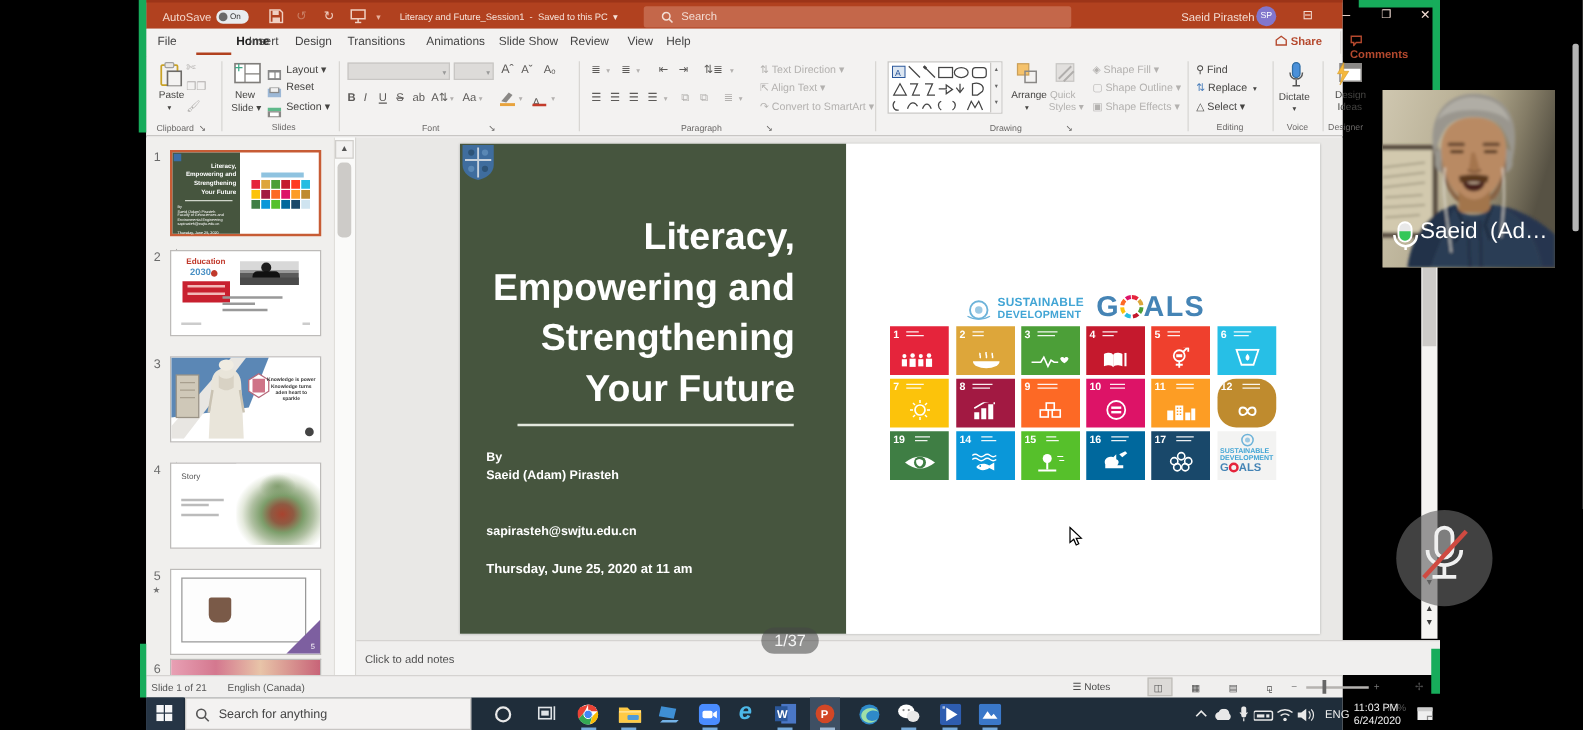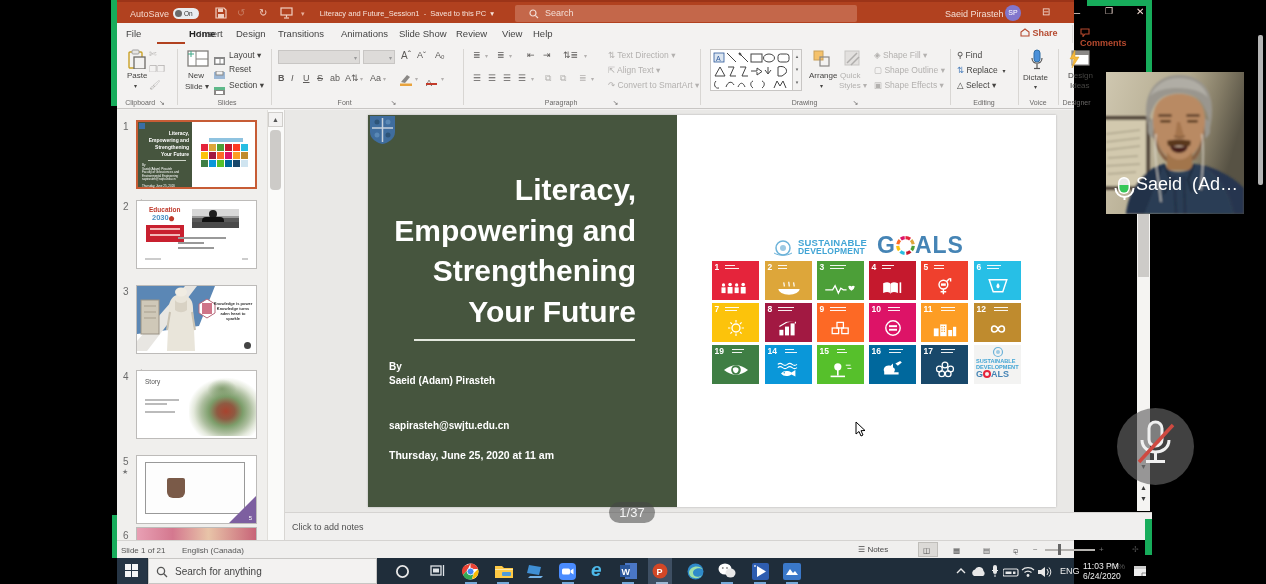--- a/index.html
+++ b/index.html
@@ -536,21 +536,21 @@
                 <g fill="#fd9d24">
                   <rect x="11.5" y="3" width="1.5" height="1.5"></rect>
                   <rect x="14.5" y="3" width="1.5" height="1.5"></rect>
                   <rect x="11.5" y="6" width="1.5" height="1.5"></rect>
                   <rect x="14.5" y="6" width="1.5" height="1.5"></rect>
                   <rect x="11.5" y="9" width="1.5" height="1.5"></rect>
                   <rect x="14.5" y="9" width="1.5" height="1.5"></rect>
                 </g>
               </svg>
             </div>
-          <div class="sdgt" style="left:297px;top:188px;background:#bf8b2e;">
+          <div class="sdgt" style="left:297px;top:188px;background:#bf8b2e;border-radius:15px;">
               <span class="sn">12</span>
               <i class="sb1" style="left:20px;width:14px;"></i>
               <i class="sb2" style="left:20px;width:14px;"></i>
             <svg width="34" height="18" style="position:absolute;left:7px;top:17px;transform:scale(0.8);">
                 <path d="M9 9 C9 4 15 4 17 9 C19 14 25 14 25 9 C25 4 19 4 17 9 C15 14 9 14 9 9" fill="none" stroke="#fff" stroke-width="2"></path>
               </svg>
             </div>
 
           <div class="sdgt" style="left:35px;top:230px;background:#3f7e44;">
               <span class="sn">19</span>

